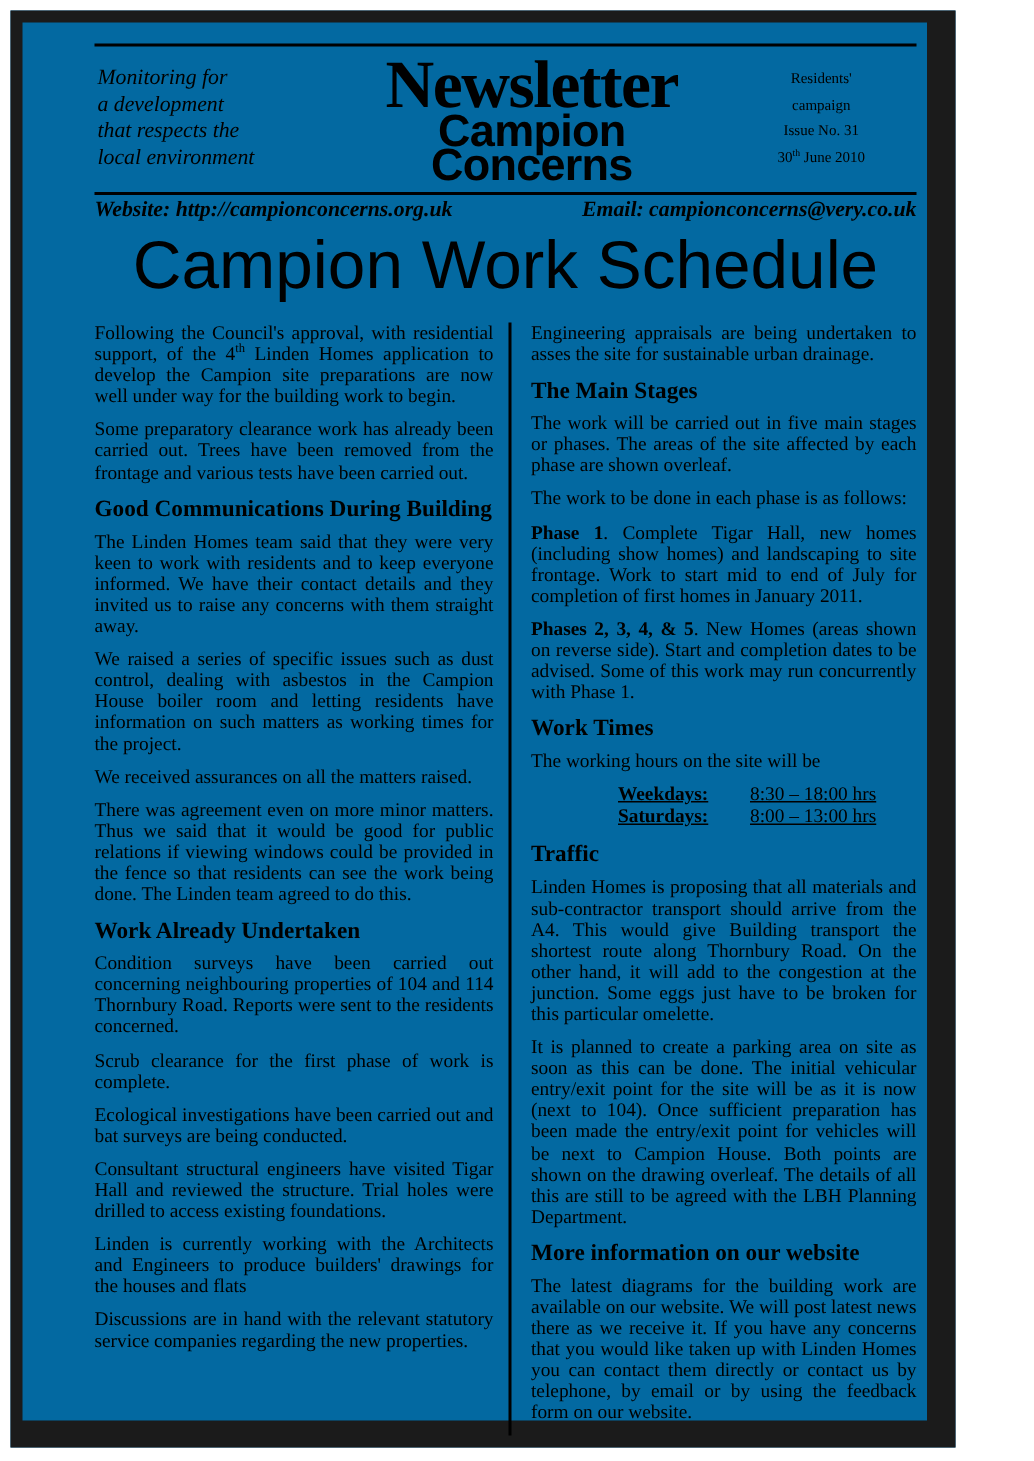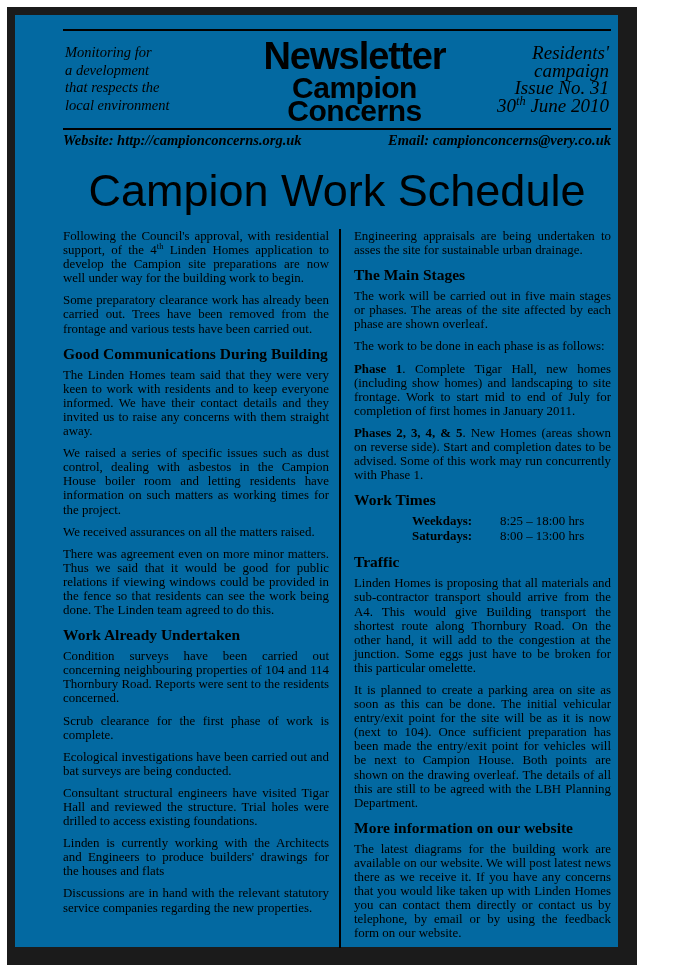--- a/index.html
+++ b/index.html
@@ -25,42 +25,42 @@
     border-top: 2px solid #000;
     border-bottom: 2px solid #000;
     display: grid;
     grid-template-columns: 160px 1fr 125px;
     align-items: center;
     padding: 5px 0 6px 0;
   }
   .tagline { font-style: italic; font-size: 14.5px; line-height: 17.5px; padding-left: 2px; }
   .mast-center { text-align: center; }
   .mast-title {
-    font-family: Liberation Sans, sans-serif;
-    font-weight: bold; font-size: 38px; line-height: 40px; letter-spacing: -1px;
+    font-family: Liberation Serif, serif;
+    font-weight: bold; font-size: 45px; line-height: 40px; letter-spacing: -1px;
   }
   .mast-subtitle {
     font-family: "Liberation Sans", sans-serif;
     font-weight: bold; font-size: 30px; line-height: 23px; letter-spacing: -0.5px;
   }
-  .issue-block { font-style: italic; font-size: 19px; line-height: 17.5px; text-align: right; padding-right: 2px; }
+  .issue-block { font-size: 10px; line-height: 17.5px; text-align: center; padding-right: 2px; }
 
   .contact-row {
     display: flex; justify-content: space-between;
     font-style: italic; font-size: 14.5px;
     margin-top: 2px;
     font-weight: bold;
   }
 
   
   .page-title {
     font-family: "Liberation Sans", sans-serif;
     font-weight: normal; font-size: 45px;
     text-align: center;
-    margin: 16px 0 12px 0;
+    margin: 2px 0 12px 0;
     letter-spacing: 0;
   }
 
   
   .columns { display: flex; align-items: stretch; }
   .col-left  { width: 276px; padding-right: 10px; }
   .col-divider { width: 0; border-left: 2px solid #000; }
   .col-right { flex: 1; padding-left: 13px; }
 
   .columns p {
@@ -71,21 +71,21 @@
   .columns h2 {
     font-family: Liberation Serif, serif;
     font-weight: bold; font-size: 15.5px; line-height: 18px;
     margin: 9px 0 5px 0;
     text-align: left;
   }
   sup { font-size: 0.65em; line-height: 0; vertical-align: super; }
   .lead-bold { font-weight: bold; }
 
   .hours { margin: 2px 0 8px 58px; }
-  .hours-row { display: grid; grid-template-columns: 88px auto; font-size: 12.9px; line-height: 15px; }
+  .hours-row { display: grid; grid-template-columns: 88px auto; font-size: 12.9px; line-height: 15px; text-decoration: underline; }
   .hours-label { font-weight: bold; }
 </style>
 </head>
 <body>
 
 <div class="scan-frame">
   <div class="content">
 
     <div class="masthead">
       <div class="tagline">
@@ -135,24 +135,25 @@
       <div class="col-divider"></div>
 
       <div class="col-right">
         <p>Engineering appraisals are being undertaken to asses the site for sustainable urban drainage.</p>
         <h2>The Main Stages</h2>
         <p>The work will be carried out in five main stages or phases. The areas of the site affected by each phase are shown overleaf.</p>
         <p>The work to be done in each phase is as follows:</p>
         <p><span class="lead-bold">Phase 1</span><span>. Complete Tigar Hall, new homes (including show homes) and landscaping to site frontage. Work to start mid to end of July for completion of first homes in January 2011.</span></p>
         <p><span class="lead-bold">Phases 2, 3, 4, &amp; 5</span><span>. New Homes (areas shown on reverse side). Start and completion dates to be advised. Some of this work may run concurrently with Phase 1.</span></p>
         <h2>Work Times</h2>
+        <p>The working hours on the site will be</p>
         <div class="hours">
           <div class="hours-row">
             <span class="hours-label">Weekdays:</span>
-            <span>8:25 – 18:00 hrs</span>
+            <span>8:30 – 18:00 hrs</span>
           </div>
           <div class="hours-row">
             <span class="hours-label">Saturdays:</span>
             <span>8:00 – 13:00 hrs</span>
           </div>
         </div>
         <h2>Traffic</h2>
         <p>Linden Homes is proposing that all materials and sub-contractor transport should arrive from the A4. This would give Building transport the shortest route along Thornbury Road. On the other hand, it will add to the congestion at the junction. Some eggs just have to be broken for this particular omelette.</p>
         <p>It is planned to create a parking area on site as soon as this can be done. The initial vehicular entry/exit point for the site will be as it is now (next to 104). Once sufficient preparation has been made the entry/exit point for vehicles will be next to Campion House. Both points are shown on the drawing overleaf. The details of all this are still to be agreed with the LBH Planning Department.</p>
         <h2>More information on our website</h2>

